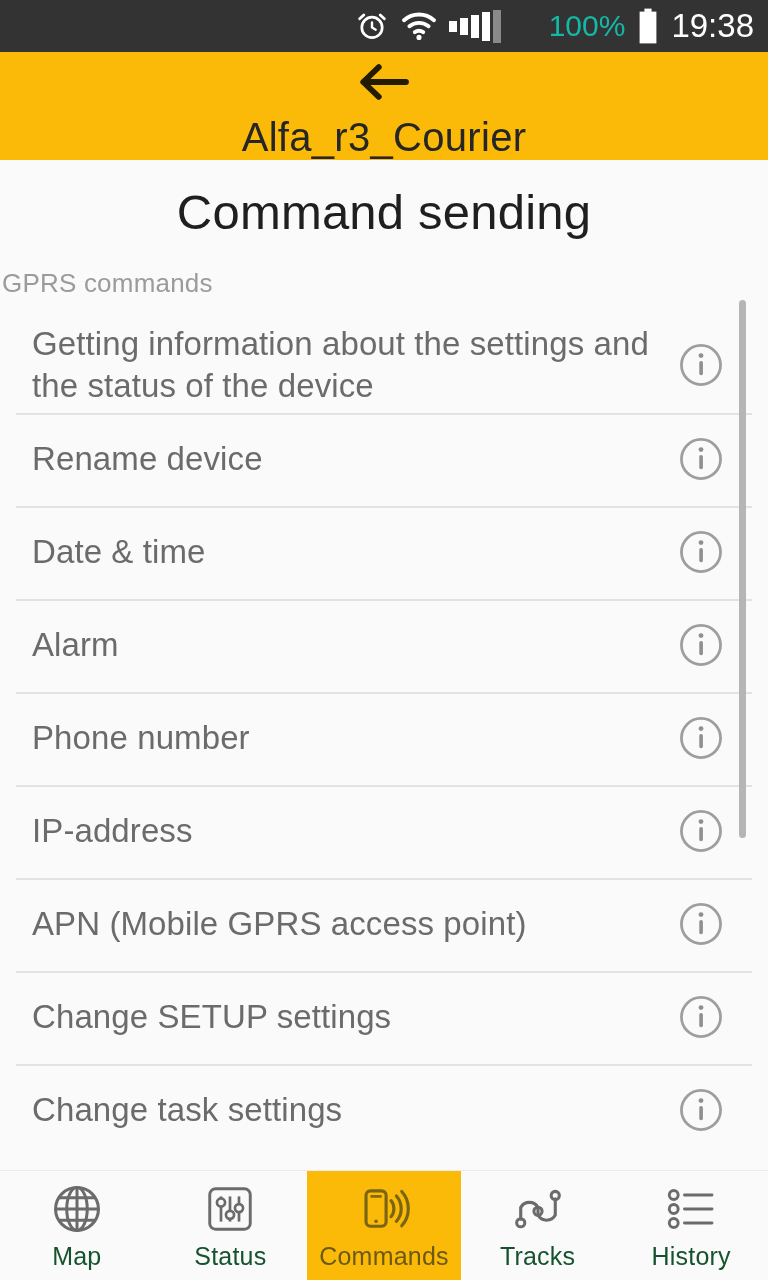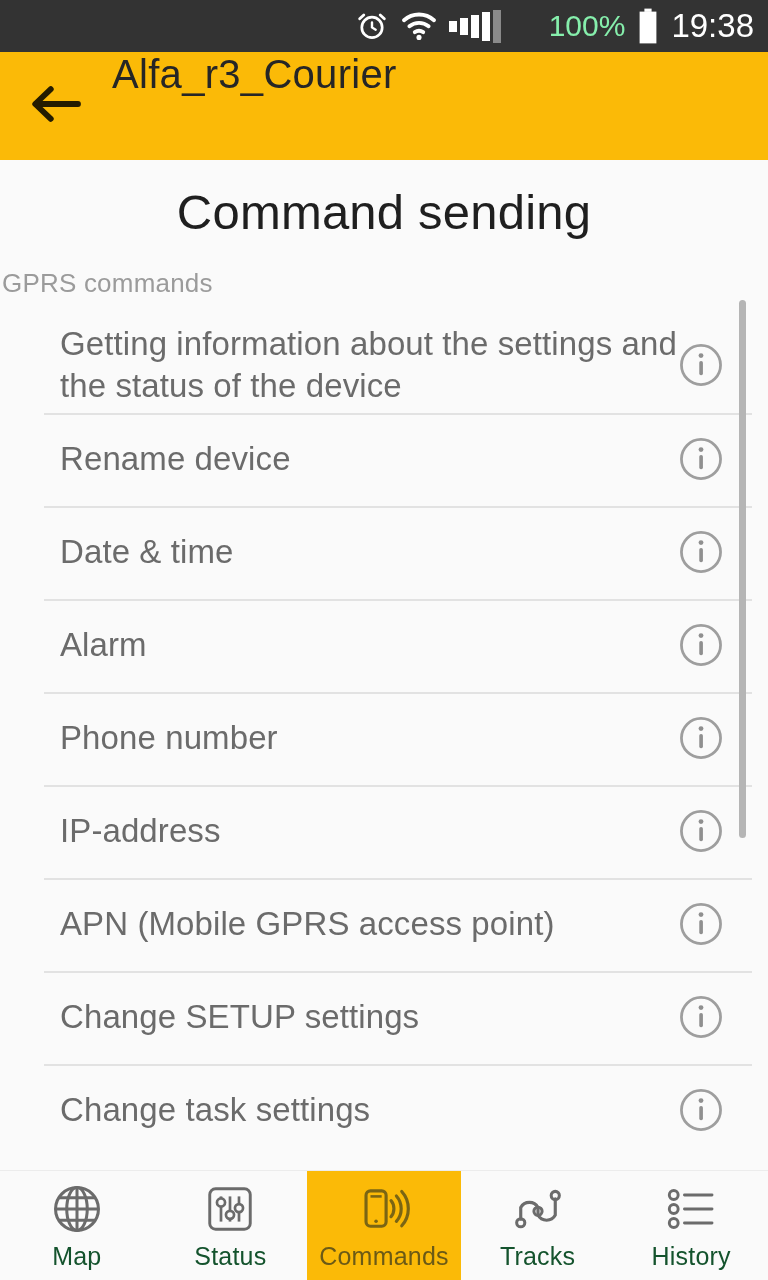--- a/index.html
+++ b/index.html
@@ -13,39 +13,39 @@
 
   
   #status-bar {
     position:absolute; top:0; left:0; width:768px; height:52px;
     background:#333333;
     display:flex; align-items:center; justify-content:flex-end;
     padding-right:14px; gap:12px;
   }
   #status-bar .sb-icon { display:flex; align-items:center; }
   #battery-pct {
-    color:#86efac; font-size:30px; letter-spacing:0px; font-weight:400;margin-left:36px;
+    color:#14b8a6; font-size:30px; letter-spacing:0px; font-weight:400;margin-left:36px;
   }
   #clock {
     color:#ffffff; font-size:33px; font-weight:400; letter-spacing:0px;
     margin-left:0;
   }
 
   
   .signal { display:flex; align-items:flex-end; gap:3px; height:30px; }
   .signal i { display:block; width:8px; background:#ffffff; }
   .signal i.b1{height:11px;} .signal i.b2{height:17px;}
   .signal i.b3{height:23px;} .signal i.b4{height:29px;}
   .signal i.off{ background:#8a8a8a; height:33px; }
 
   
   #app-bar {
     position:absolute; top:52px; left:0; width:768px; height:108px;
     background:#fbba07;
-    display:flex; align-items:flex-start;
+    display:flex; align-items:center;flex-direction:column;
   }
   #back-button {
     width:112px; height:108px;
     display:flex; align-items:center; justify-content:center;
     cursor:pointer;
   }
   #app-title {
     font-size:40px; color:#262626; font-weight:400; letter-spacing:0.3px;
   }
 
@@ -55,21 +55,21 @@
     background:#fafafa; overflow:hidden;
   }
   #page-title {
     text-align:center; font-size:49px; color:#1f1f1f;
     font-weight:400; padding-top:24px; letter-spacing:0.2px;
   }
   #section-label {
     font-size:26px; color:#9b9b9b; padding:28px 0 0 2px; letter-spacing:0.2px;
   }
 
-  #command-list { margin-top:18px; position:relative;margin-left:28px; }
+  #command-list { margin-top:18px; position:relative; }
   .cmd-row {
     position:relative;
     display:flex; align-items:center; justify-content:space-between;
     min-height:93px; padding:6px 44px 6px 32px;
     cursor:pointer; background:#fafafa;
   }
   .cmd-row + .cmd-row::before {
     content:""; position:absolute; top:0; left:16px; right:16px;
     height:2px; background:#e2e2e2;
   }

